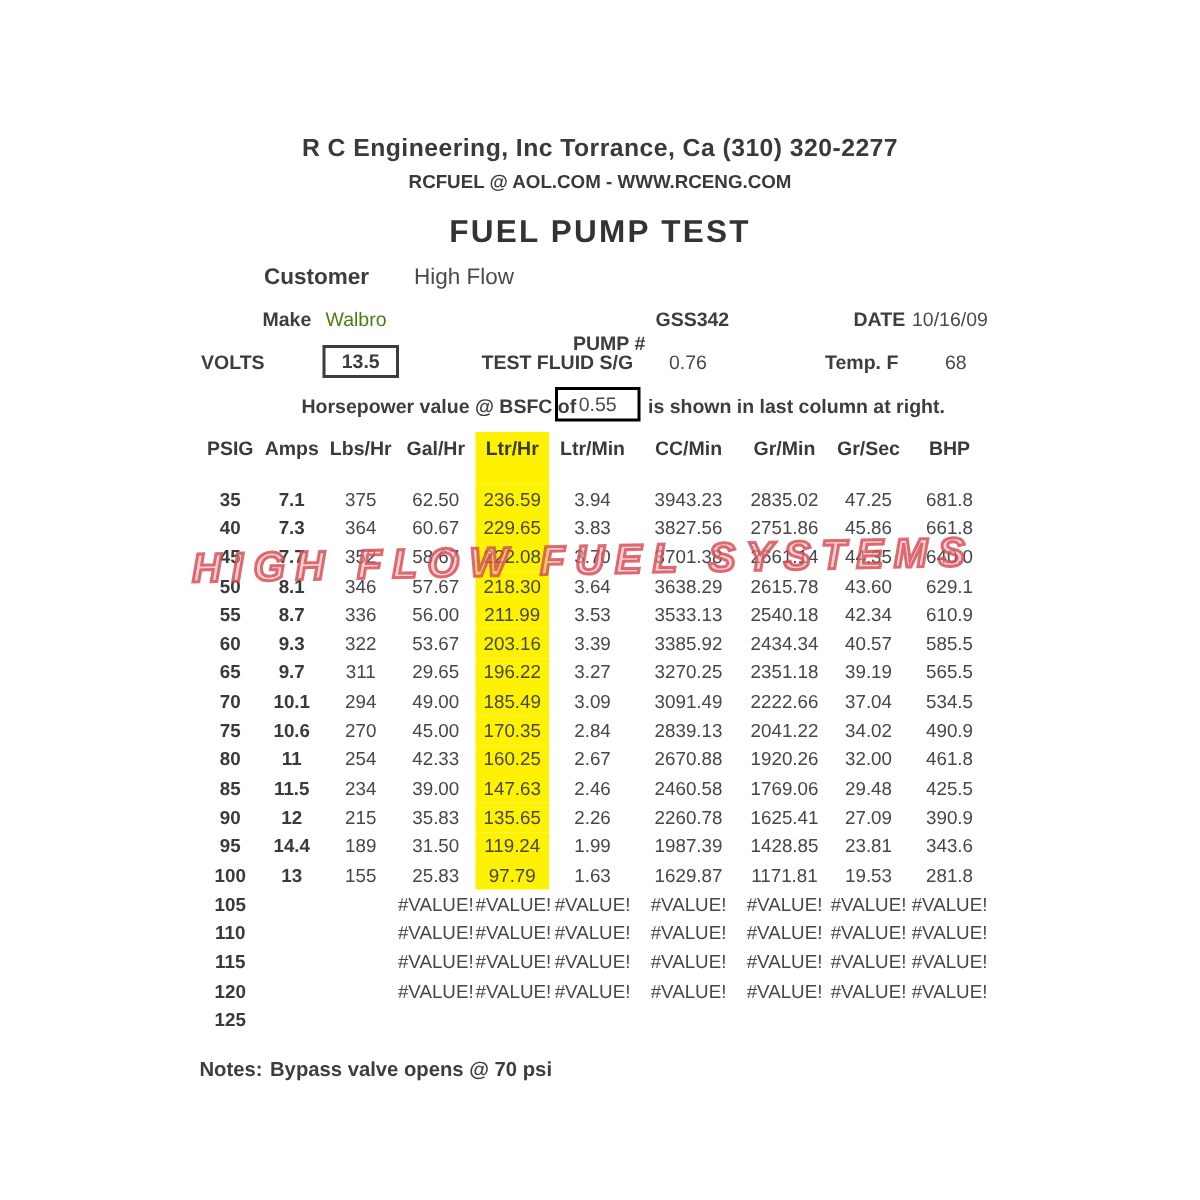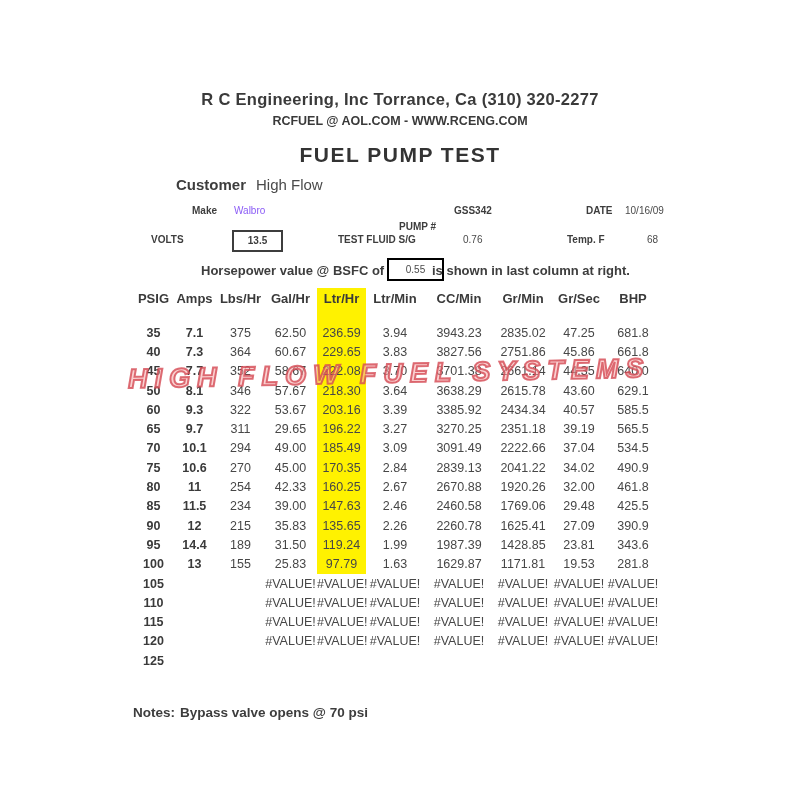--- a/index.html
+++ b/index.html
@@ -8,25 +8,25 @@
     font-family:"Liberation Sans", sans-serif;color:#3d3d3d;
   }
   .abs{position:absolute;white-space:nowrap;}
   .b{font-weight:bold;}
   
   #company-line{top:90px;left:0;width:800px;text-align:center;font-weight:bold;font-size:16.5px;letter-spacing:.3px;color:#3a3a3a;}
   #contact-line{top:114px;left:0;width:800px;text-align:center;font-weight:bold;font-size:12.5px;color:#3a3a3a;}
   #doc-title{top:143px;left:0;width:800px;text-align:center;font-weight:bold;font-size:21px;letter-spacing:1.5px;color:#333;}
   
   #customer-label{top:176px;left:176px;font-weight:bold;font-size:15px;}
-  #customer-value{top:176px;left:256px;font-size:15px;color:#4a4a4a;}
-  
-  .f12{font-size:10px;margin-left:17px;}
+  #customer-value{top:176px;left:276px;font-size:15px;color:#4a4a4a;}
+  
+  .f12{font-size:13px;}
   #make-label{top:205px;left:175px;}
-  #make-value{top:205px;left:217px;color:#8b5cf6;}
+  #make-value{top:205px;left:217px;color:#4d7c0f;}
   #pump-label{top:221px;left:382px;}
   #pump-value{top:205px;left:437px;}
   #date-label{top:205px;left:569px;}
   #date-value{top:205px;left:608px;color:#4a4a4a;}
   
   #volts-label{top:234px;left:134px;}
   #volts-box{top:230px;left:215px;width:47px;height:18px;border:2px solid #3d3d3d;text-align:center;line-height:18px;}
   #fluid-label{top:234px;left:321px;}
   #fluid-value{top:234px;left:446px;color:#4a4a4a;}
   #temp-label{top:234px;left:550px;}
@@ -172,20 +172,32 @@
           <td>346</td>
           <td>57.67</td>
           <td class="hl">218.30</td>
           <td>3.64</td>
           <td>3638.29</td>
           <td>2615.78</td>
           <td>43.60</td>
           <td>629.1</td>
         </tr>
         <tr>
+          <td class="b">55</td>
+          <td class="b">8.7</td>
+          <td>336</td>
+          <td>56.00</td>
+          <td class="hl">211.99</td>
+          <td>3.53</td>
+          <td>3533.13</td>
+          <td>2540.18</td>
+          <td>42.34</td>
+          <td>610.9</td>
+        </tr>
+        <tr>
           <td class="b">60</td>
           <td class="b">9.3</td>
           <td>322</td>
           <td>53.67</td>
           <td class="hl">203.16</td>
           <td>3.39</td>
           <td>3385.92</td>
           <td>2434.34</td>
           <td>40.57</td>
           <td>585.5</td>

